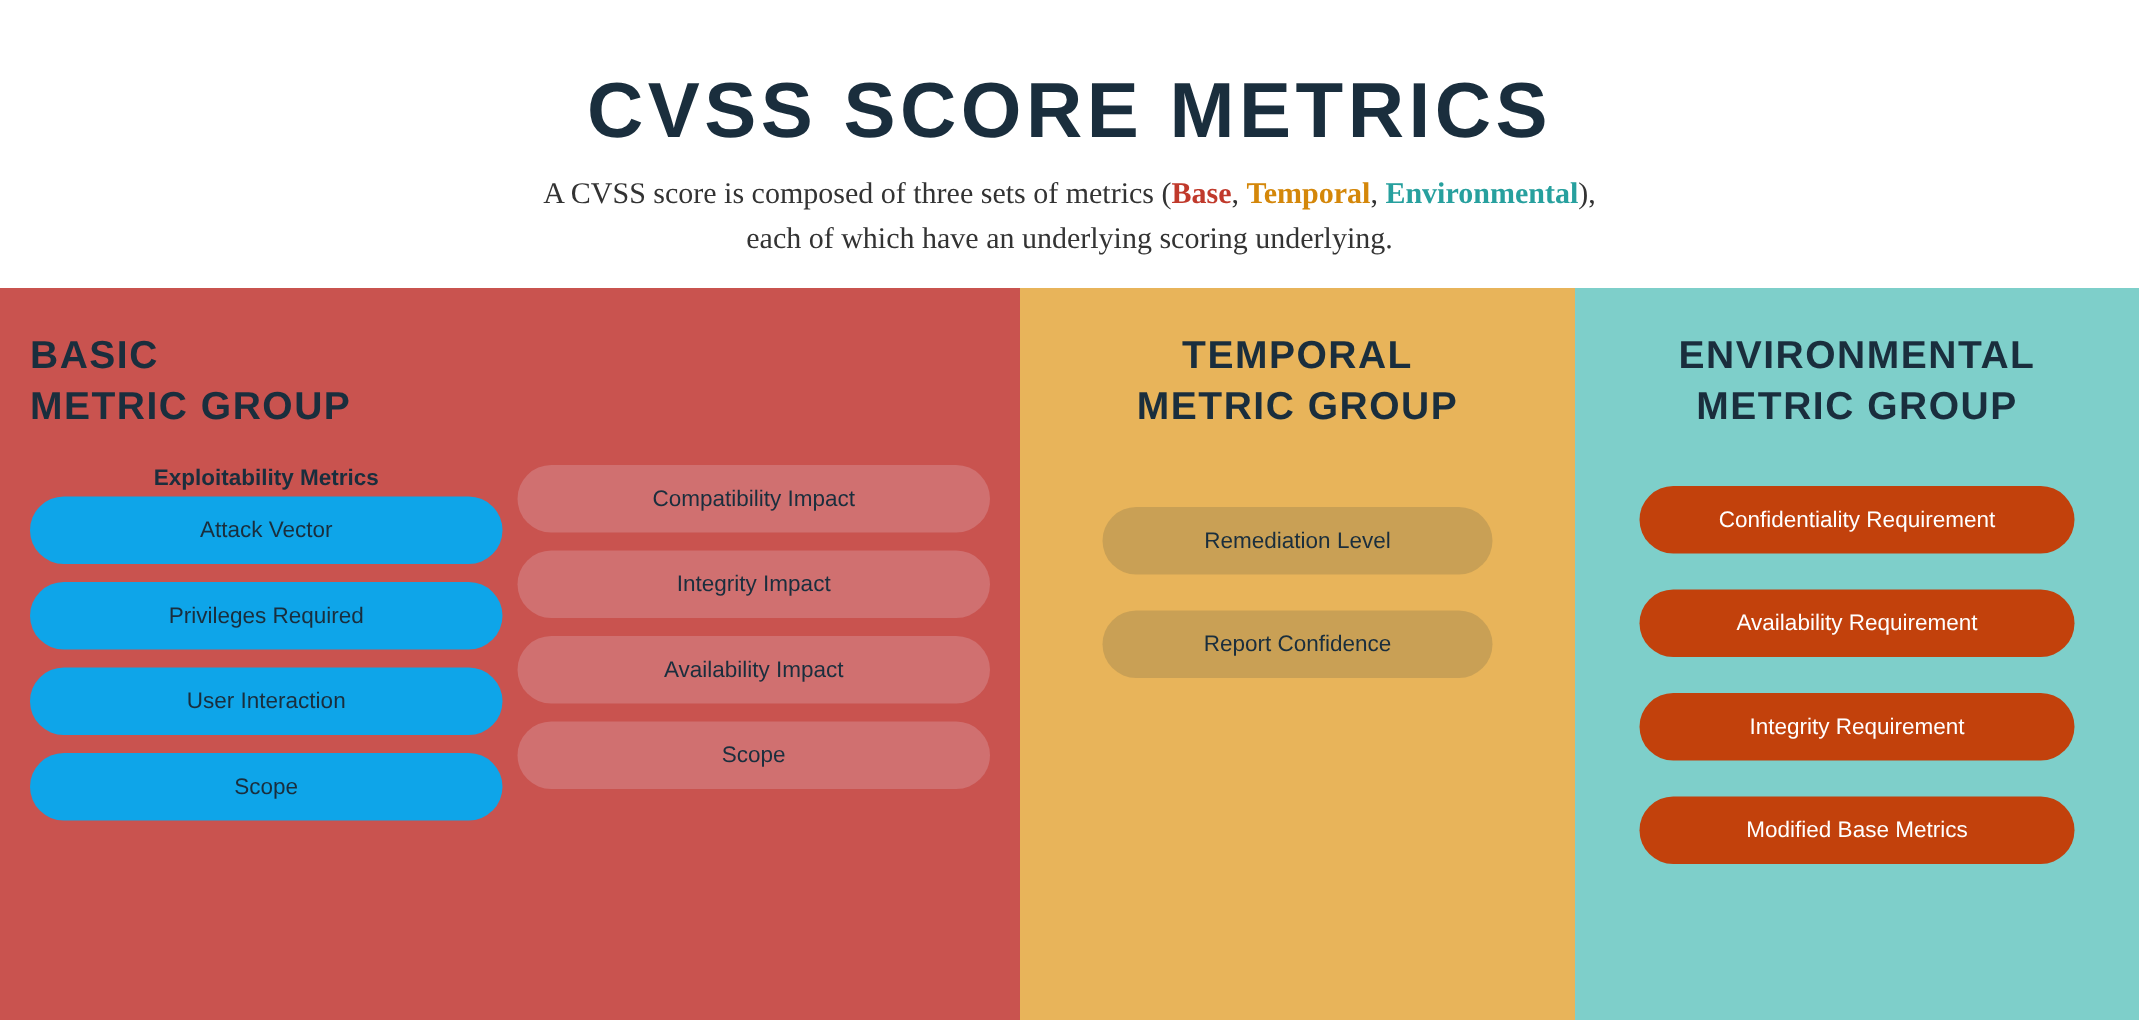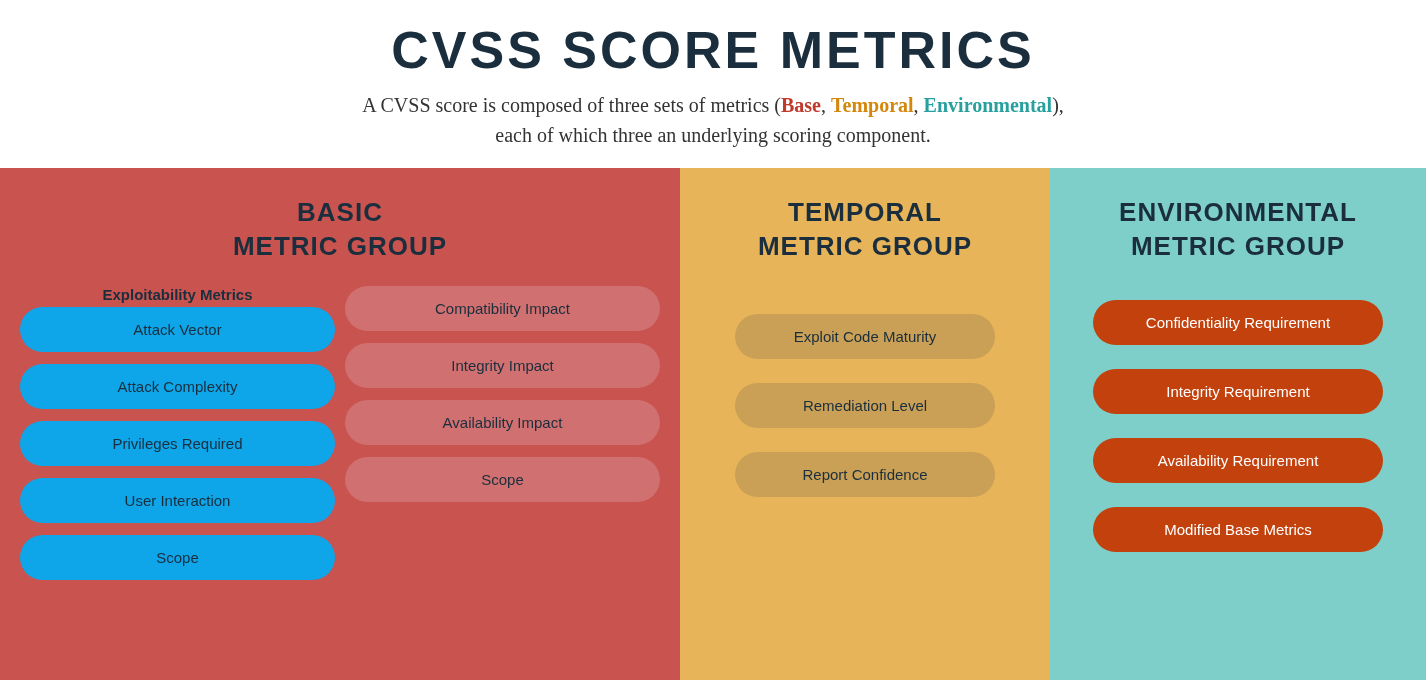--- a/index.html
+++ b/index.html
@@ -12,21 +12,21 @@
     .page {
       width: 1426px;
       min-height: 680px;
       display: flex;
       flex-direction: column;
     }
     
     .header {
       background: #fff;
       text-align: center;
-      padding: 20px 20px 18px;
+      padding: 44px 20px 18px;
     }
     .header h1 {
       font-family: Arial, Helvetica, sans-serif;
       font-weight: 900;
       font-size: 52px;
       color: #1a2e3d;
       letter-spacing: 3px;
       text-transform: uppercase;
     }
     .header p {
@@ -46,21 +46,21 @@
       min-height: 0;
     }
 
     
     .panel-basic {
       background: #c9534f;
       flex: 0 0 680px;
       padding: 28px 20px 20px;
     }
     .panel-basic .panel-title {
-      text-align: center;
+      text-align: left;
       font-family: Arial, Helvetica, sans-serif;
       font-weight: 900;
       font-size: 26px;
       color: #1a2e3d;
       text-transform: uppercase;
       letter-spacing: 1px;
       margin-bottom: 22px;
       line-height: 1.3;
     }
     .panel-basic .columns {
@@ -160,61 +160,59 @@
   </style>
 </head>
 <body>
 
 <div class="page">
 
   <div class="header">
     <h1>CVSS SCORE METRICS</h1>
     <p>
       <span>A CVSS score is composed of three sets of metrics (</span><span class="base">Base</span><span>, </span><span class="temporal">Temporal</span><span>, </span><span class="environmental">Environmental</span><span>),</span><br>
-      <span>each of which three an underlying scoring component.</span>
+      <span>each of which have an underlying scoring underlying.</span>
     </p>
   </div>
 
   <div class="panels">
 
     <div class="panel-basic">
       <div class="panel-title">BASIC<br>METRIC GROUP</div>
       <div class="columns">
 
         <div class="col">
           <div class="col-header">Exploitability Metrics</div>
           <div class="pill pill-red-dark">Attack Vector</div>
-          <div class="pill pill-red-dark">Attack Complexity</div>
           <div class="pill pill-red-dark">Privileges Required</div>
           <div class="pill pill-red-dark">User Interaction</div>
           <div class="pill pill-red-dark">Scope</div>
         </div>
 
         <div class="col">
           <div class="pill pill-red-light">Compatibility Impact</div>
           <div class="pill pill-red-light">Integrity Impact</div>
           <div class="pill pill-red-light">Availability Impact</div>
           <div class="pill pill-red-light">Scope</div>
         </div>
       </div>
     </div>
 
     <div class="panel-temporal">
       <div class="panel-title">TEMPORAL<br>METRIC GROUP</div>
       <div class="pills">
-        <div class="pill pill-tan">Exploit Code Maturity</div>
         <div class="pill pill-tan">Remediation Level</div>
         <div class="pill pill-tan">Report Confidence</div>
       </div>
     </div>
 
     <div class="panel-env">
       <div class="panel-title">ENVIRONMENTAL<br>METRIC GROUP</div>
       <div class="pills">
         <div class="pill pill-teal">Confidentiality Requirement</div>
+        <div class="pill pill-teal">Availability Requirement</div>
         <div class="pill pill-teal">Integrity Requirement</div>
-        <div class="pill pill-teal">Availability Requirement</div>
         <div class="pill pill-teal">Modified Base Metrics</div>
       </div>
     </div>
 
   </div>
 </div>
 
 </body></html>

